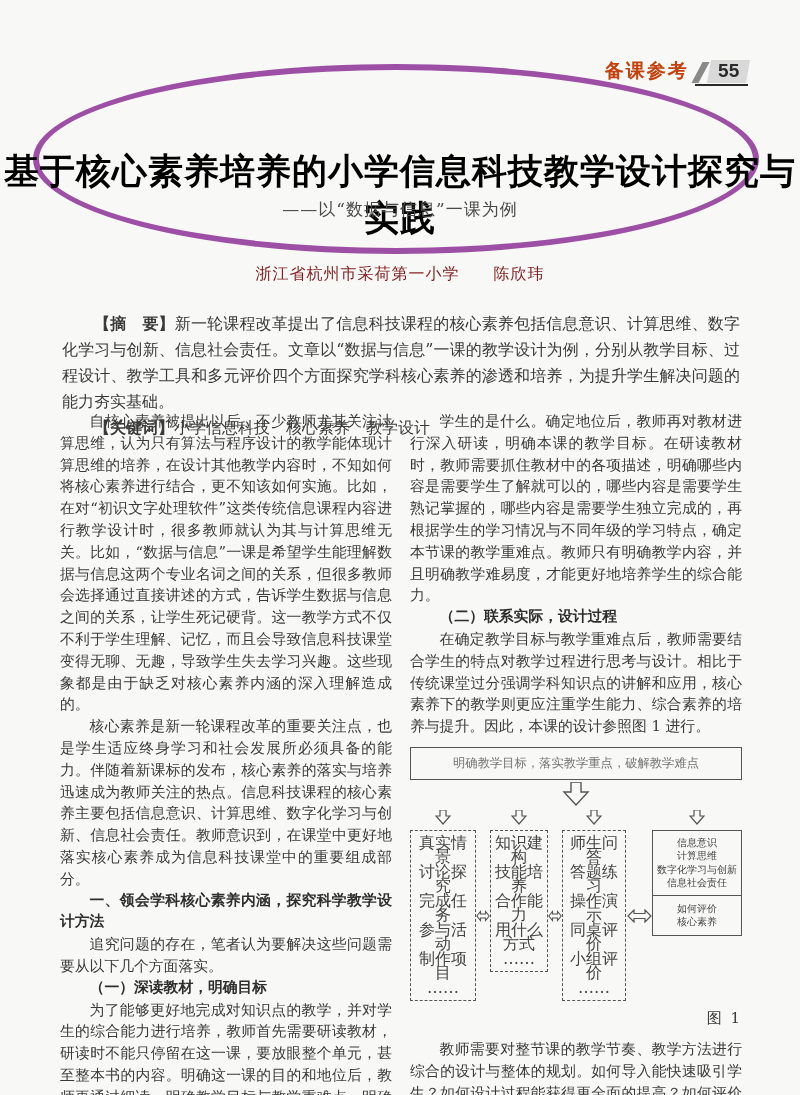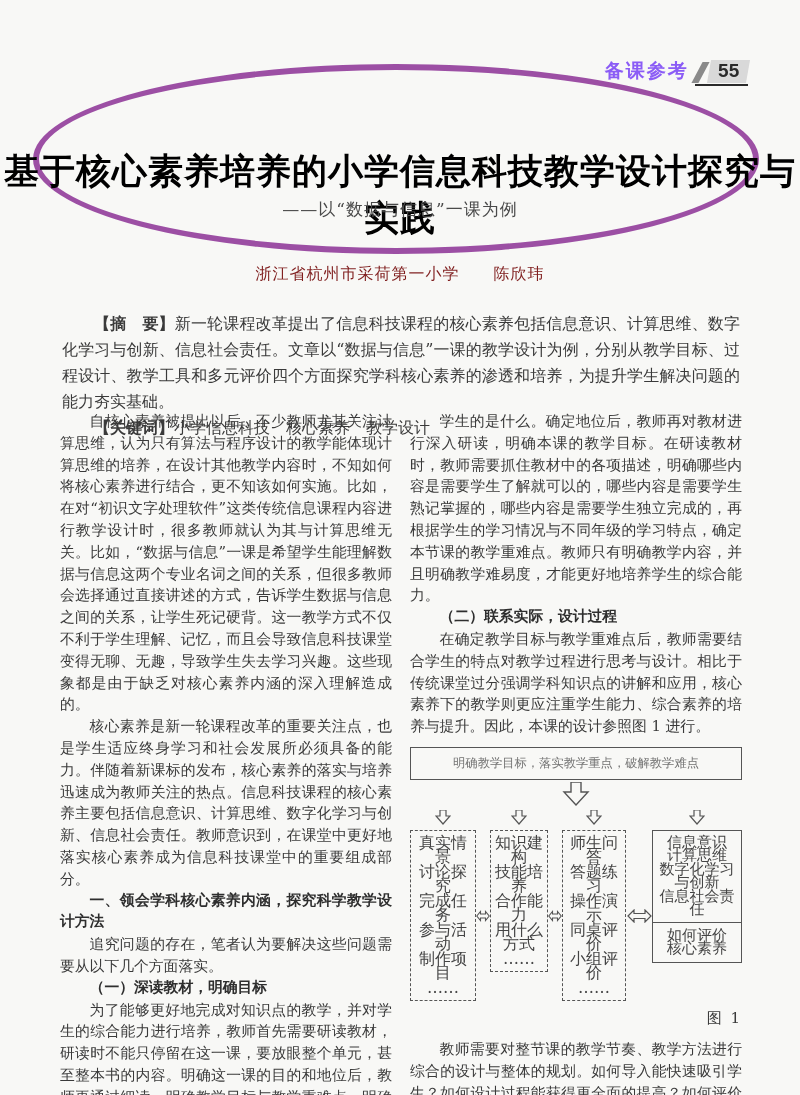--- a/index.html
+++ b/index.html
@@ -10,21 +10,21 @@
     font-family:"DejaVu Serif","Liberation Serif",serif;
     overflow:hidden;
   }
   
   .journal-header {
     position:absolute; top:58px; right:52px;
     display:flex; align-items:flex-end; gap:6px;
   }
   .journal-name {
     font-family:"Liberation Sans",sans-serif; font-weight:bold;
-    font-size:19px; color:#8b5cf6; letter-spacing:2px; padding-bottom:2px;
+    font-size:19px; color:#c2410c; letter-spacing:2px; padding-bottom:2px;
   }
   .page-badge { position:relative; border-bottom:2.5px solid #2a2a2a; padding:0 0 1px 14px; }
   .page-badge .slash {
     position:absolute; left:2px; top:2px; width:7px; height:21px;
     background:#8a8a8a; transform:skewX(-28deg);
   }
   .page-badge .num-box {
     display:inline-block; background:#d9d9d9; padding:0 9px 1px 9px;
     font-family:"Liberation Sans",sans-serif; font-weight:bold;
     font-size:19px; color:#2a2a2a; transform:skewX(-10deg);
@@ -82,21 +82,21 @@
     align-items:center; justify-content:space-between;
   }
   .fig-grid .darr { text-align:center; grid-row:1; }
   .fig-grid .conn { text-align:center; grid-row:2; line-height:0; }
   .dash-box {
     grid-row:2; border:1.4px dashed #555; padding:5px 2px; text-align:center;
     font-size:16px; line-height:14.5px; color:#444; align-self:start;
   }
   .solid-box {
     grid-row:2; border:1.3px solid #555; text-align:center;
-    font-size:15px; line-height:13.5px; color:#444; align-self:start;
+    font-size:10px; line-height:13.5px; color:#444; align-self:start;
   }
   .solid-box .cell-top { padding:5px 1px; border-bottom:1.3px solid #555; }
   .solid-box .cell-bottom { padding:6px 1px; }
   .fig-caption {
     text-align:right; font-size:15px; color:#3a3a3a; margin:8px 0 10px 0;
     letter-spacing:2px;
   }
 </style>
 </head>
 <body>

